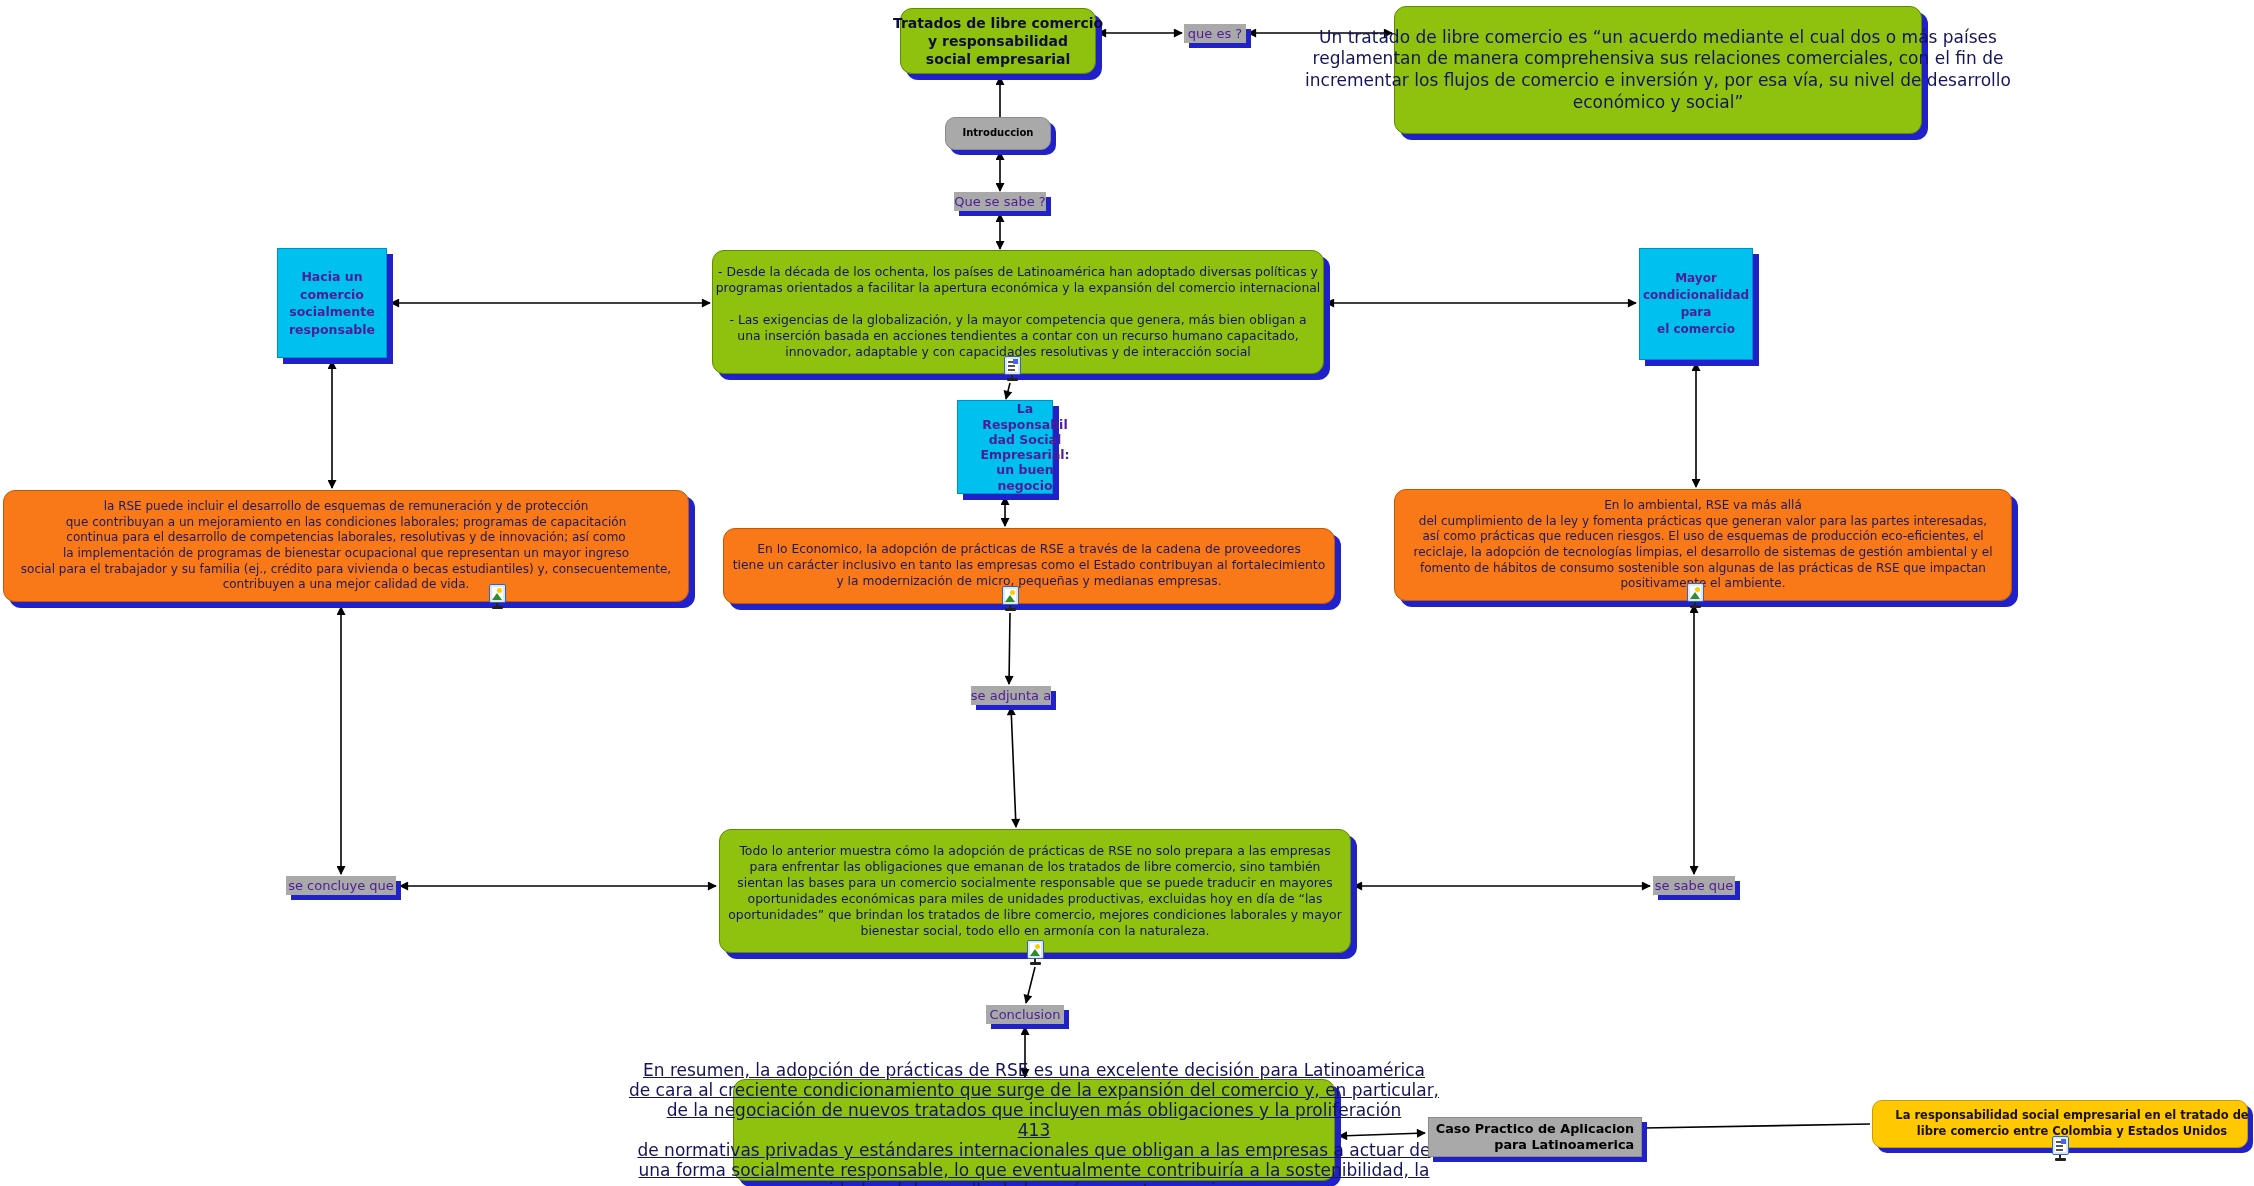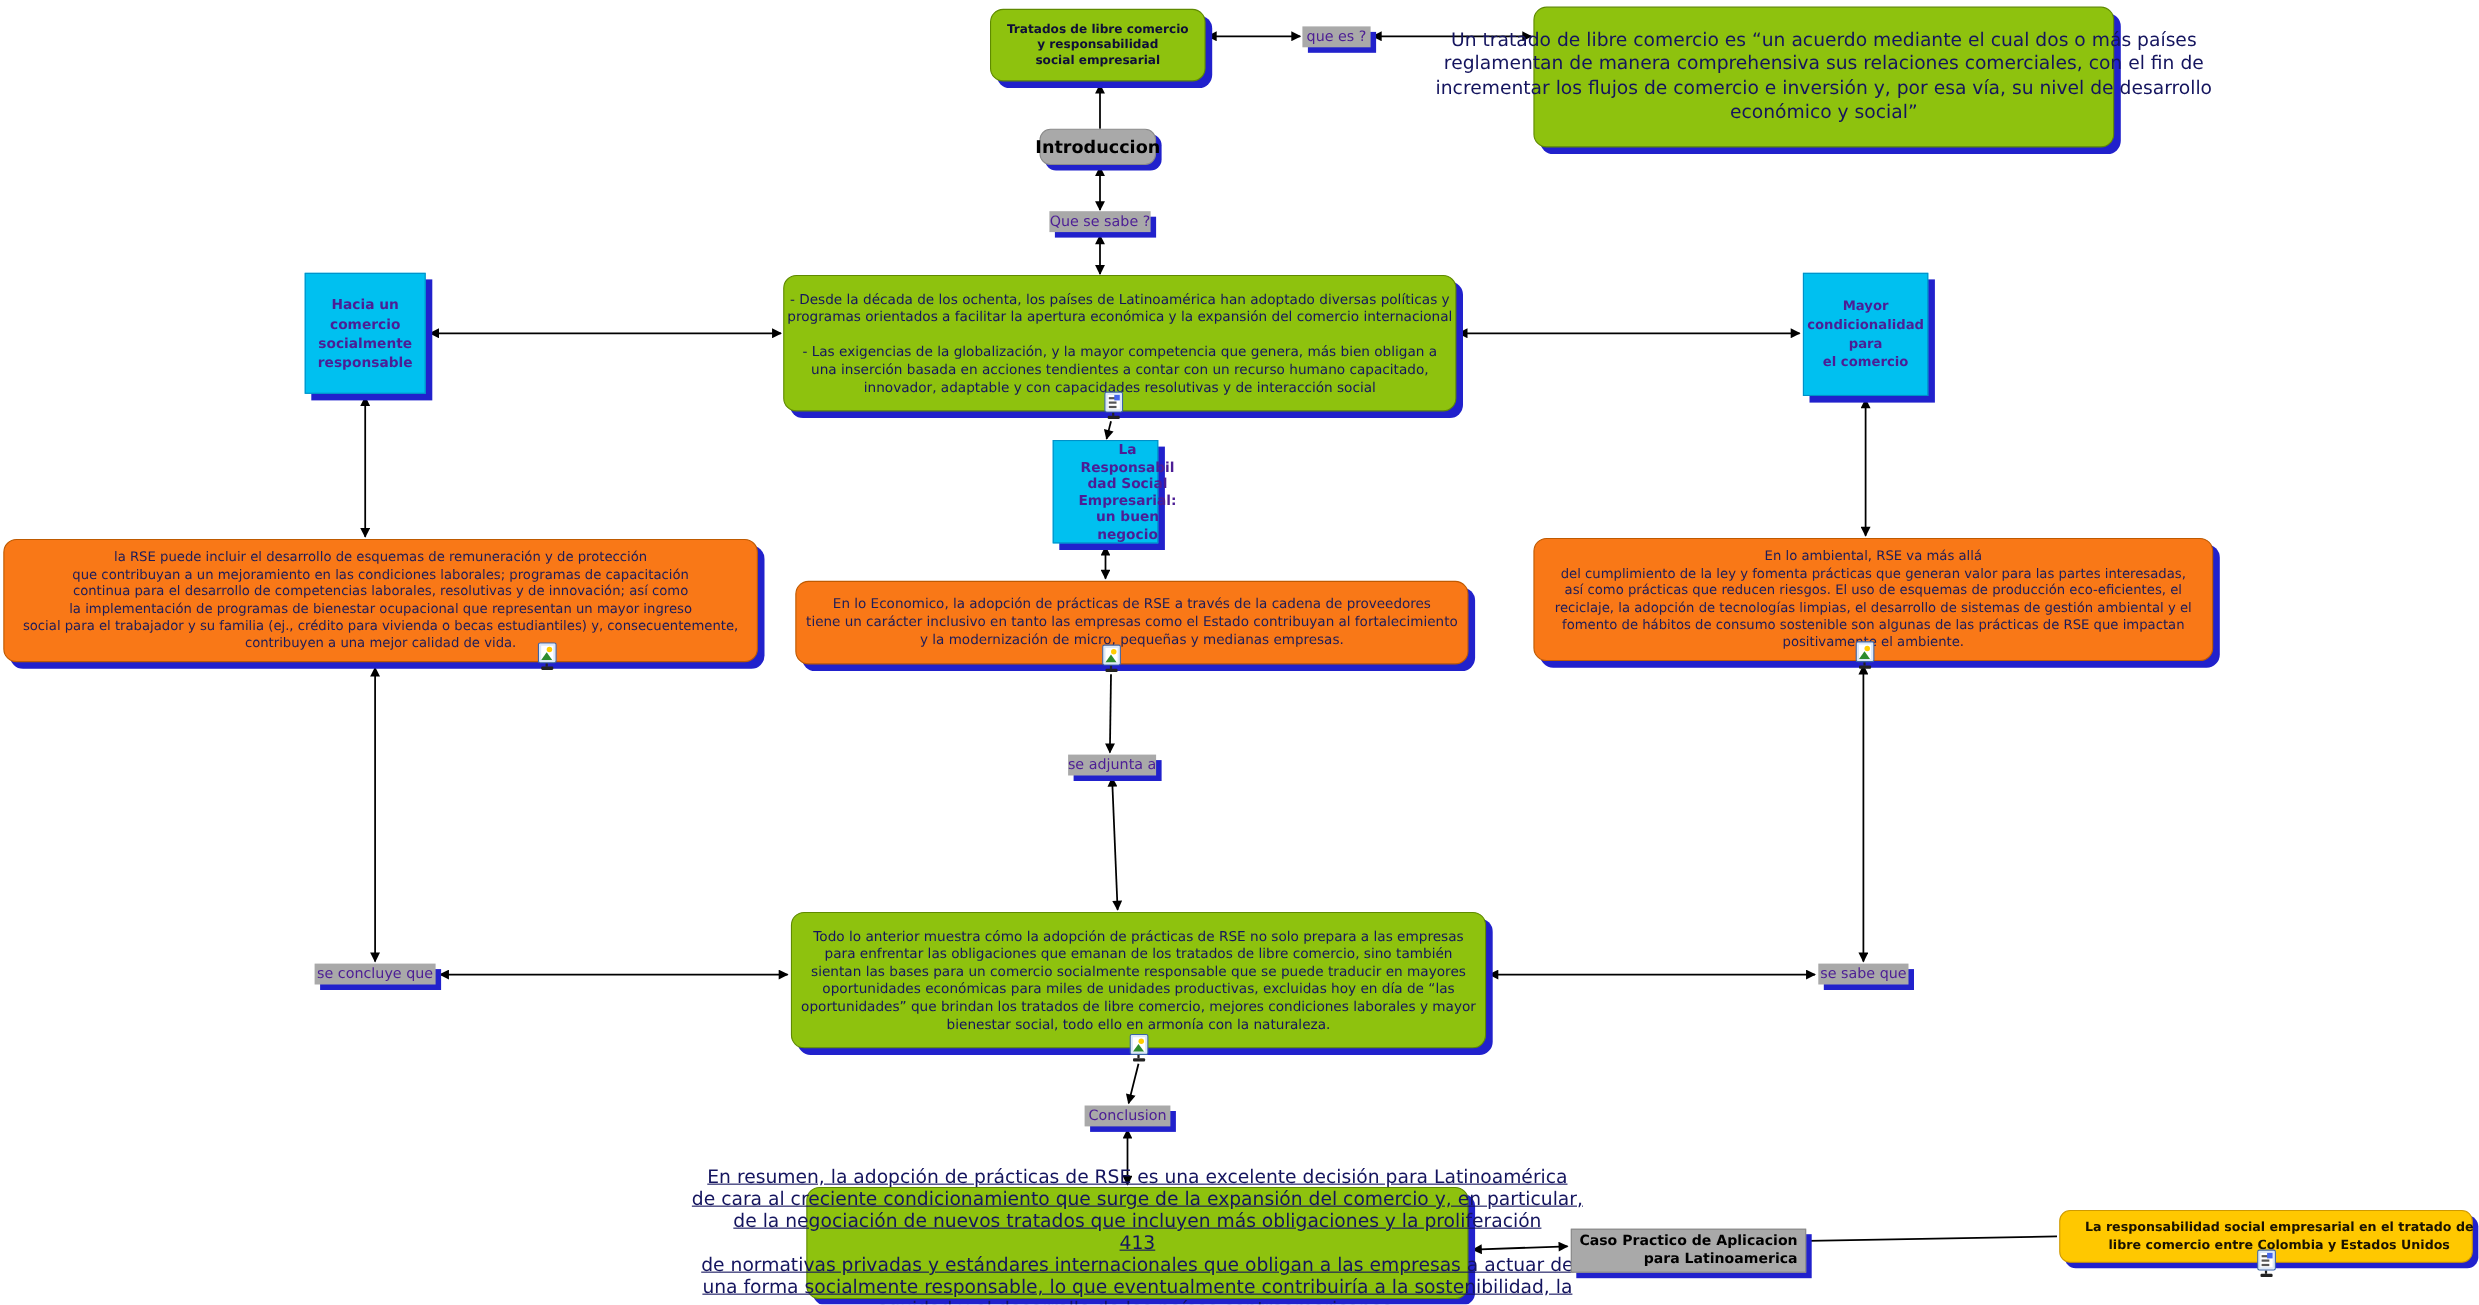--- a/index.html
+++ b/index.html
@@ -9,36 +9,36 @@
   }
   .wires{position:absolute;left:0;top:0;z-index:1;}
   .node{
     position:absolute;display:flex;align-items:center;justify-content:center;
     text-align:center;white-space:pre;box-sizing:border-box;z-index:2;padding:2px 4px;
   }
   .green{
     background:#8ec20e;border:1px solid #5f8a00;border-radius:12px;
     box-shadow:6px 6px 0 #2121cc;color:#14145e;font-size:12.4px;line-height:1.28;
   }
-  .bold{font-weight:bold;color:#0e0e38;font-size:11px;line-height:1.3;}
+  .bold{font-weight:bold;color:#0e0e38;font-size:14px;line-height:1.3;}
   .cyan{
     background:#00c0f0;border:1px solid #0090c8;
     box-shadow:6px 6px 0 #2121cc;color:#4c1d95;font-weight:bold;font-size:12.5px;line-height:1.4;
   }
   .orange{
     background:#f97817;border:1px solid #bf5a00;border-radius:12px;
     box-shadow:6px 6px 0 #2121cc;color:#1c1c5a;font-size:12px;line-height:1.3;
   }
   .yellowbox{
     background:#ffc800;border:1px solid #cf9a00;border-radius:10px;
     box-shadow:5px 5px 0 #2121cc;color:#1a1200;font-weight:bold;font-size:11.5px;line-height:1.35;padding-left:28px;
   }
   .graybox{
     background:#a9a9a9;border:1px solid #8a8a8a;
-    box-shadow:5px 5px 0 #2121cc;color:#000;font-weight:bold;font-size:16px;line-height:1.25;
+    box-shadow:5px 5px 0 #2121cc;color:#000;font-weight:bold;font-size:10px;line-height:1.25;
   }
   .rounded{border-radius:10px;}
   .small{font-size:17px;line-height:1.18;text-decoration:underline;}
   .label{
     position:absolute;display:flex;align-items:center;justify-content:center;
     background:#a9a9a9;color:#4c1d95;font-size:13px;padding:0 3px;white-space:pre;
     box-shadow:5px 5px 0 #2121cc;box-sizing:border-box;z-index:2;
   }
   
   .res-icon{position:absolute;width:20px;display:flex;flex-direction:column;align-items:center;z-index:3;}

